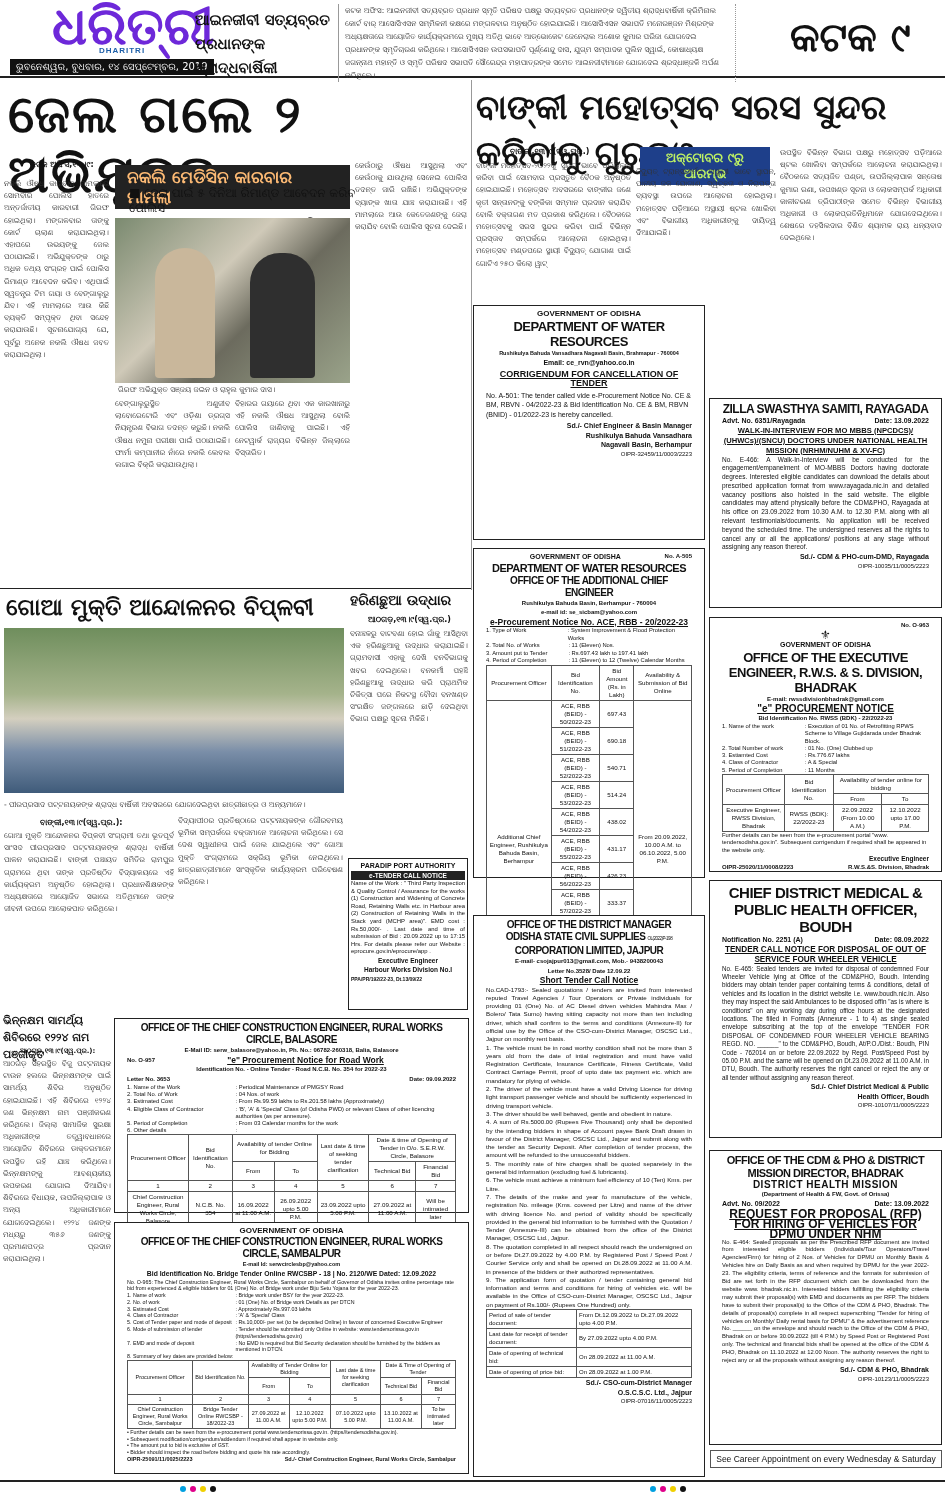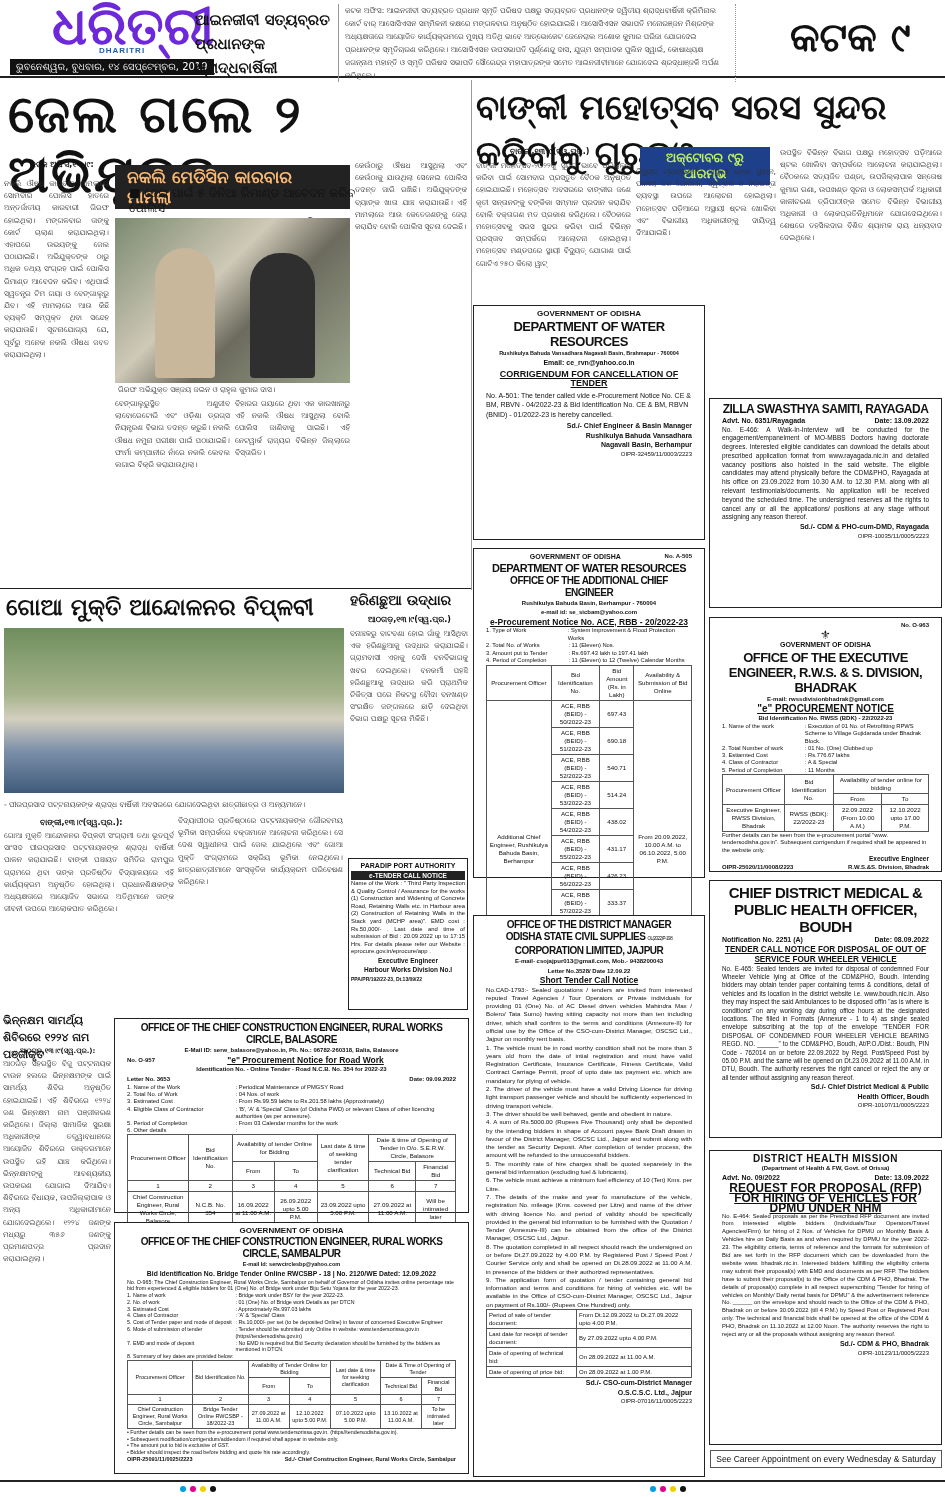--- a/index.html
+++ b/index.html
@@ -86,20 +86,21 @@
   <div class="right b">Nagavali Basin, Berhampur</div>
   <div class="right" style="font-size:6px">OIPR-32459/11/0003/2223</div>
 </div>
 
 <div class="abs ad" style="left:709px;top:398px;width:233px;height:210px">
   <div class="c big" style="font-size:12px;line-height:14px">ZILLA SWASTHYA SAMITI, RAYAGADA</div>
   <div class="sp b">
       <span>Advt. No. 6351/Rayagada</span>
       <span>Date: 13.09.2022</span>
     </div>
+  <div class="c b u" style="font-size:7.6px;line-height:10px">WALK-IN-INTERVIEW FOR MO MBBS (NPCDCS)/ (UHWCs)/(SNCU) DOCTORS UNDER NATIONAL HEALTH MISSION (NRHM/NUHM &amp; XV-FC)</div>
   <div style="font-size:6.5px;line-height:8.8px;text-align:justify">No. E-466: A Walk-In-Interview will be conducted for the engagement/empanelment of MO-MBBS Doctors having doctorate degrees. Interested eligible candidates can download the details about prescribed application format from www.rayagada.nic.in and detailed vacancy positions also hoisted in the said website. The eligible candidates may attend physically before the CDM&amp;PHO, Rayagada at his office on 23.09.2022 from 10.30 A.M. to 12.30 P.M. along with all relevant testimonials/documents. No application will be received beyond the scheduled time. The undersigned reserves all the rights to cancel any or all the applications/ positions at any stage without assigning any reason thereof.</div>
   <div class="right b">Sd./- CDM &amp; PHO-cum-DMD, Rayagada</div>
   <div class="right" style="font-size:6px">OIPR-10035/11/0005/2223</div>
 </div>
 
 <div class="abs ad" style="left:473px;top:548px;width:232px;height:330px">
   <div class="sp b" style="font-size:7px">
       <span></span>
       <span>GOVERNMENT OF ODISHA</span>
       <span style="font-size:6px">No. A-505</span>
@@ -256,20 +257,21 @@
       <span>Date: 08.09.2022</span>
     </div>
   <div class="c b u" style="font-size:8.2px;line-height:10px">TENDER CALL NOTICE FOR DISPOSAL OF OUT OF SERVICE FOUR WHEELER VEHICLE</div>
   <div style="font-size:6.3px;line-height:8.4px;text-align:justify">No. E-465: Sealed tenders are invited for disposal of condemned Four Wheeler Vehicle lying at Office of the CDM&amp;PHO, Boudh. Intending bidders may obtain tender paper containing terms &amp; conditions, detail of vehicles and its location in the district website i.e. www.boudh.nic.in. Also they may inspect the said Ambulances to be disposed offin "as is where is conditions" on any working day during office hours at the designated locations. The filled in Formats (Annexure - 1 to 4) as single sealed envelope subscribing at the top of the envelope "TENDER FOR DISPOSAL OF CONDEMNED FOUR WHEELER VEHICLE BEARING REGD. NO. ______" to the CDM&amp;PHO, Boudh, At/P.O./Dist.: Boudh, PIN Code - 762014 on or before 22.09.2022 by Regd. Post/Speed Post by 05.00 P.M. and the same will be opened on Dt.23.09.2022 at 11.00 A.M. in DTU, Boudh. The authority reserves the right cancel or reject the any or all tender without assigning any reason thereof.</div>
   <div class="right b">Sd./- Chief District Medical &amp; Public</div>
   <div class="right b">Health Officer, Boudh</div>
   <div class="right" style="font-size:6px">OIPR-10107/11/0005/2223</div>
 </div>
 
 <div class="abs ad" style="left:709px;top:1150px;width:233px;height:295px">
+  <div class="c big" style="font-size:11px;line-height:13px">OFFICE OF THE CDM &amp; PHO &amp; DISTRICT MISSION DIRECTOR, BHADRAK</div>
   <div class="c b" style="font-size:10px;letter-spacing:0.5px">DISTRICT HEALTH MISSION</div>
   <div class="c b" style="font-size:6px">(Department of Health &amp; FW, Govt. of Orissa)</div>
   <div class="sp b">
       <span>Advt. No. 09/2022</span>
       <span>Date: 13.09.2022</span>
     </div>
   <div class="c b u" style="font-size:12px;line-height:10px">REQUEST FOR PROPOSAL (RFP) FOR HIRING OF VEHICLES FOR DPMU UNDER NHM</div>
   <div style="font-size:5.8px;line-height:7.9px;text-align:justify">No. E-464: Sealed proposals as per the Prescribed RFP document are invited from interested eligible bidders (Individuals/Tour Operators/Travel Agencies/Firm) for hiring of 2 Nos. of Vehicles for DPMU on Monthly Basis &amp; Vehicles hire on Daily Basis as and when required by DPMU for the year 2022-23. The eligibility criteria, terms of reference and the formats for submission of Bid are set forth in the RFP document which can be downloaded from the website www. bhadrak.nic.in. Interested bidders fullfilling the eligibility criteria may submit their proposal(s) with EMD and documents as per RFP. The bidders have to submit their proposal(s) to the Office of the CDM &amp; PHO, Bhadrak. The details of proposal(s) complete in all respect superscribing "Tender for hiring of vehicles on Monthly/ Daily rental basis for DPMU" &amp; the advertisement reference No. ______ on the envelope and should reach to the Office of the CDM &amp; PHO, Bhadrak on or before 30.09.2022 (till 4 P.M.) by Speed Post or Registered Post only. The technical and financial bids shall be opened at the office of the CDM &amp; PHO, Bhadrak on 11.10.2022 at 12.00 Noon. The authority reserves the right to reject any or all the proposals without assigning any reason thereof.</div>
   <div class="right b">Sd./- CDM &amp; PHO, Bhadrak</div>
   <div class="right" style="font-size:6px">OIPR-10123/11/0005/2223</div>

